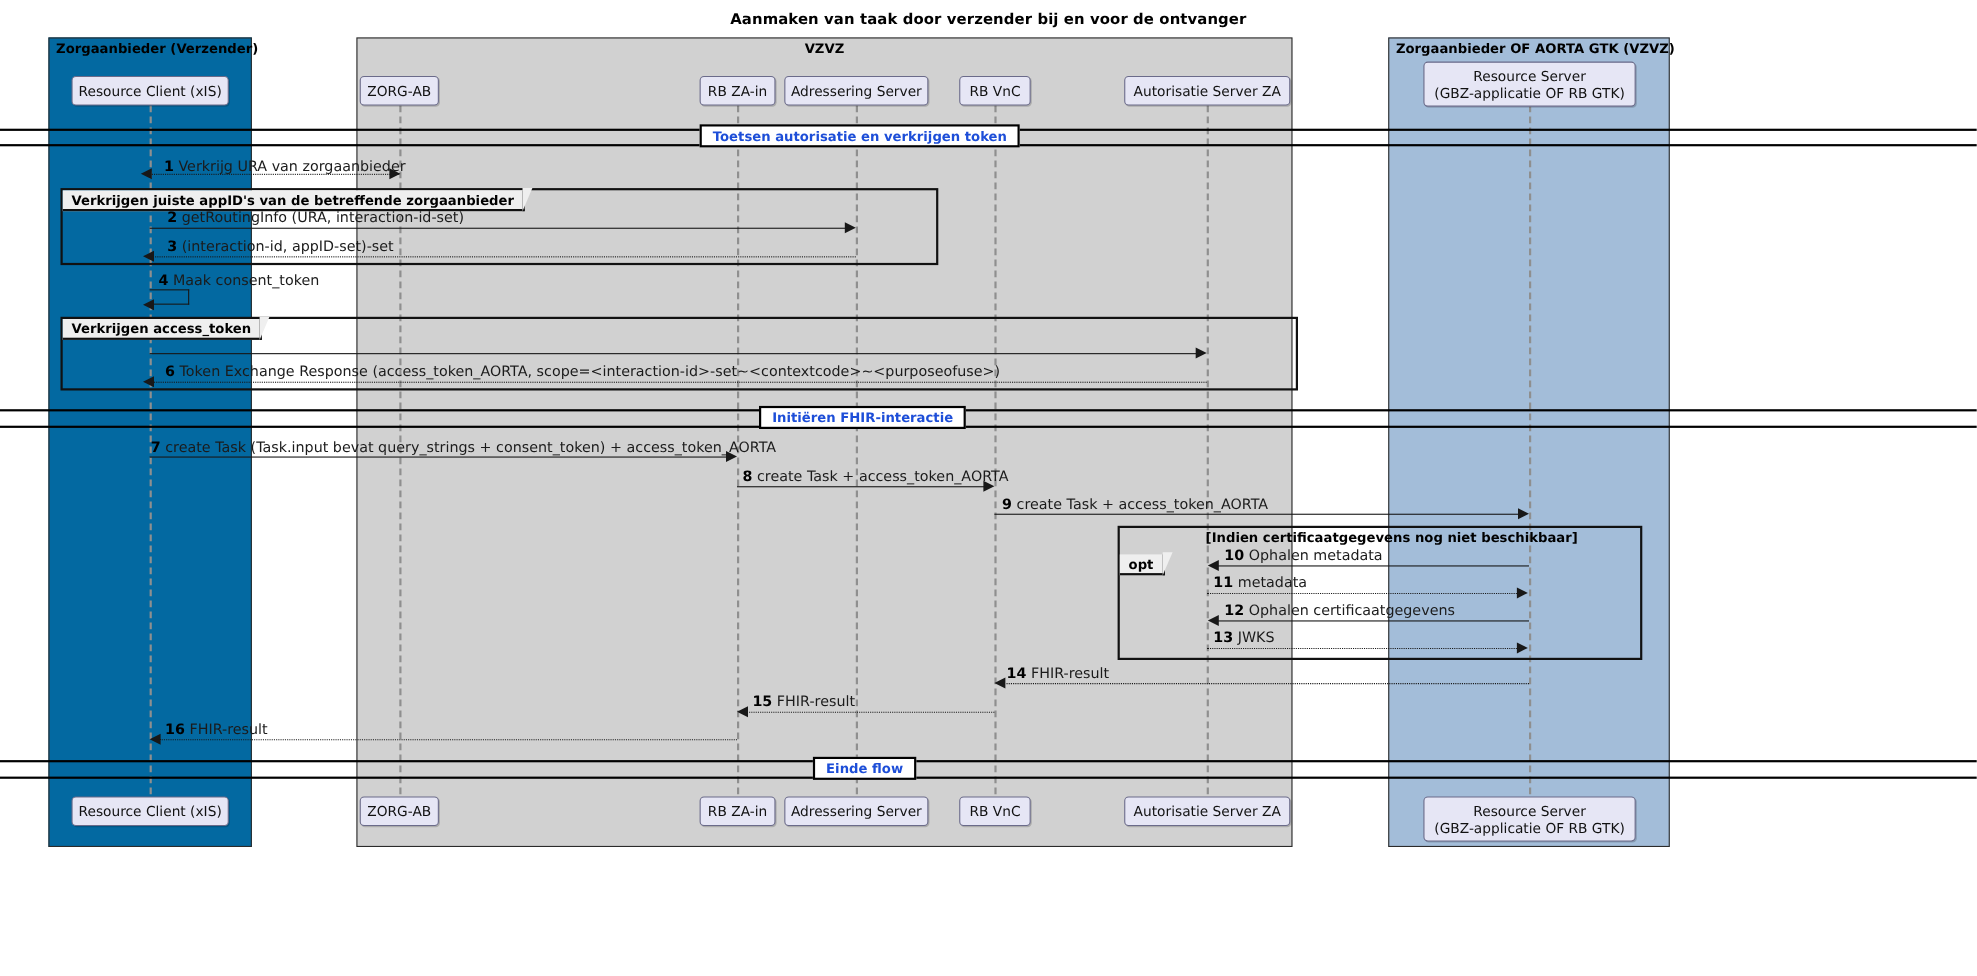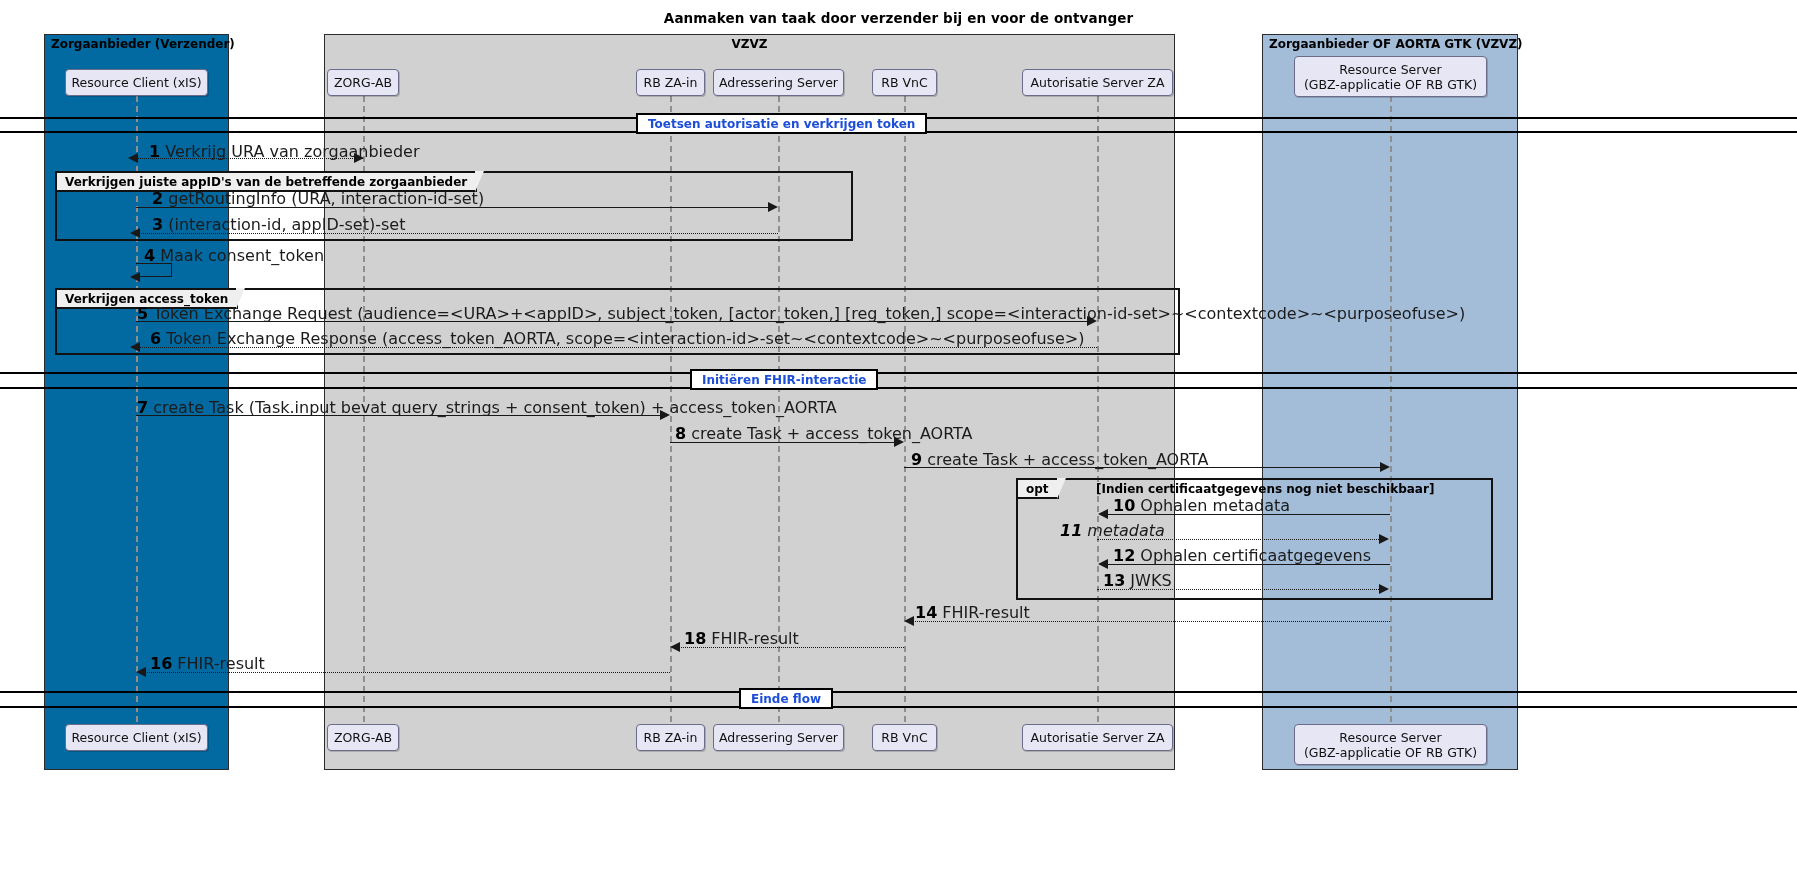--- a/index.html
+++ b/index.html
@@ -57,21 +57,21 @@
 
   
   .arrow-line{height:0;}
   .solid{border-top:1.6px solid #181818;}
   .dotted{border-top:0;border-bottom:1.6px dotted #181818;}
   .head{position:absolute;width:0;height:0;}
   .head-r{border-top:5px solid transparent;border-bottom:5px solid transparent;border-left:10px solid #181818;}
   .head-l{border-top:5px solid transparent;border-bottom:5px solid transparent;border-right:10px solid #181818;}
 
   .msg-label{
-    position:absolute;font-size:16px;color:#1b1b1b;white-space:nowrap;line-height:14px;
+    position:absolute;font-size:13px;color:#1b1b1b;white-space:nowrap;line-height:14px;
   }
   .msg-label b{font-weight:bold;color:#000;}
 
   
   .self-box{border:1.6px solid #181818;border-left:0;box-sizing:border-box;height:14px;}
 </style>
 </head>
 <body>
 
 <div id="canvas">
@@ -182,24 +182,20 @@
   </div>
   <div class="abs self-box" style="left:136px;top:263px;width:36px;"></div>
   <div class="head head-l abs" style="left:130px;top:272px;"></div>
 
   <div class="abs frame" style="left:55px;top:288px;width:1125px;height:67px;">
     <div class="frame-tab" style="width: auto;">
       <span>Verkrijgen access_token</span>
     </div>
   </div>
 
-  <div class="abs msg-label" style="left:137px;top:307px;">
-    <b>5</b>
-    <span>Token Exchange Request (audience=&lt;URA&gt;+&lt;appID&gt;, subject_token, [actor_token,] [reg_token,] scope=&lt;interaction-id-set&gt;~&lt;contextcode&gt;~&lt;purposeofuse&gt;)</span>
-  </div>
   <div class="abs arrow-line solid" style="left:136px;top:321px;width:953px;"></div>
   <div class="head head-r abs" style="left:1087px;top:316px;"></div>
 
   <div class="abs msg-label" style="left:150px;top:332px;">
     <b>6</b>
     <span>Token Exchange Response (access_token_AORTA, scope=&lt;interaction-id&gt;-set~&lt;contextcode&gt;~&lt;purposeofuse&gt;)</span>
   </div>
   <div class="abs arrow-line dotted" style="left:138px;top:347px;width:959px;"></div>
   <div class="head head-l abs" style="left:130px;top:342px;"></div>
 
@@ -222,34 +218,34 @@
   <div class="head head-r abs" style="left:894px;top:437px;"></div>
 
   <div class="abs msg-label" style="left:911px;top:453px;">
     <b>9</b>
     <span>create Task + access_token_AORTA</span>
   </div>
   <div class="abs arrow-line solid" style="left:904px;top:467px;width:478px;"></div>
   <div class="head head-r abs" style="left:1380px;top:462px;"></div>
 
   <div class="abs frame" style="left:1016px;top:478px;width:477px;height:122px;">
-    <div class="frame-tab" style="width: auto;">
+    <div class="frame-tab" style="width: auto; margin-top: 24px;">
       <span>opt</span>
     </div>
     <div class="frame-cond" style="left:78px;top:2px;">[Indien certificaatgegevens nog niet beschikbaar]</div>
   </div>
 
   <div class="abs msg-label" style="left:1113px;top:499px;">
     <b>10</b>
     <span>Ophalen metadata</span>
   </div>
   <div class="abs arrow-line solid" style="left:1106px;top:514px;width:284px;"></div>
   <div class="head head-l abs" style="left:1098px;top:509px;"></div>
 
-  <div class="abs msg-label" style="left:1060px;top:524px;font-style:italic;">
+  <div class="abs msg-label" style="left:1103px;top:524px;">
     <b>11</b>
     <span>metadata</span>
   </div>
   <div class="abs arrow-line dotted" style="left:1097px;top:539px;width:284px;"></div>
   <div class="head head-r abs" style="left:1379px;top:534px;"></div>
 
   <div class="abs msg-label" style="left:1113px;top:549px;">
     <b>12</b>
     <span>Ophalen certificaatgegevens</span>
   </div>
@@ -264,21 +260,21 @@
   <div class="head head-r abs" style="left:1379px;top:584px;"></div>
 
   <div class="abs msg-label" style="left:915px;top:606px;">
     <b>14</b>
     <span>FHIR-result</span>
   </div>
   <div class="abs arrow-line dotted" style="left:912px;top:621px;width:478px;"></div>
   <div class="head head-l abs" style="left:904px;top:616px;"></div>
 
   <div class="abs msg-label" style="left:684px;top:632px;">
-    <b>18</b>
+    <b>15</b>
     <span>FHIR-result</span>
   </div>
   <div class="abs arrow-line dotted" style="left:678px;top:647px;width:226px;"></div>
   <div class="head head-l abs" style="left:670px;top:642px;"></div>
 
   <div class="abs msg-label" style="left:150px;top:657px;">
     <b>16</b>
     <span>FHIR-result</span>
   </div>
   <div class="abs arrow-line dotted" style="left:144px;top:672px;width:526px;"></div>

